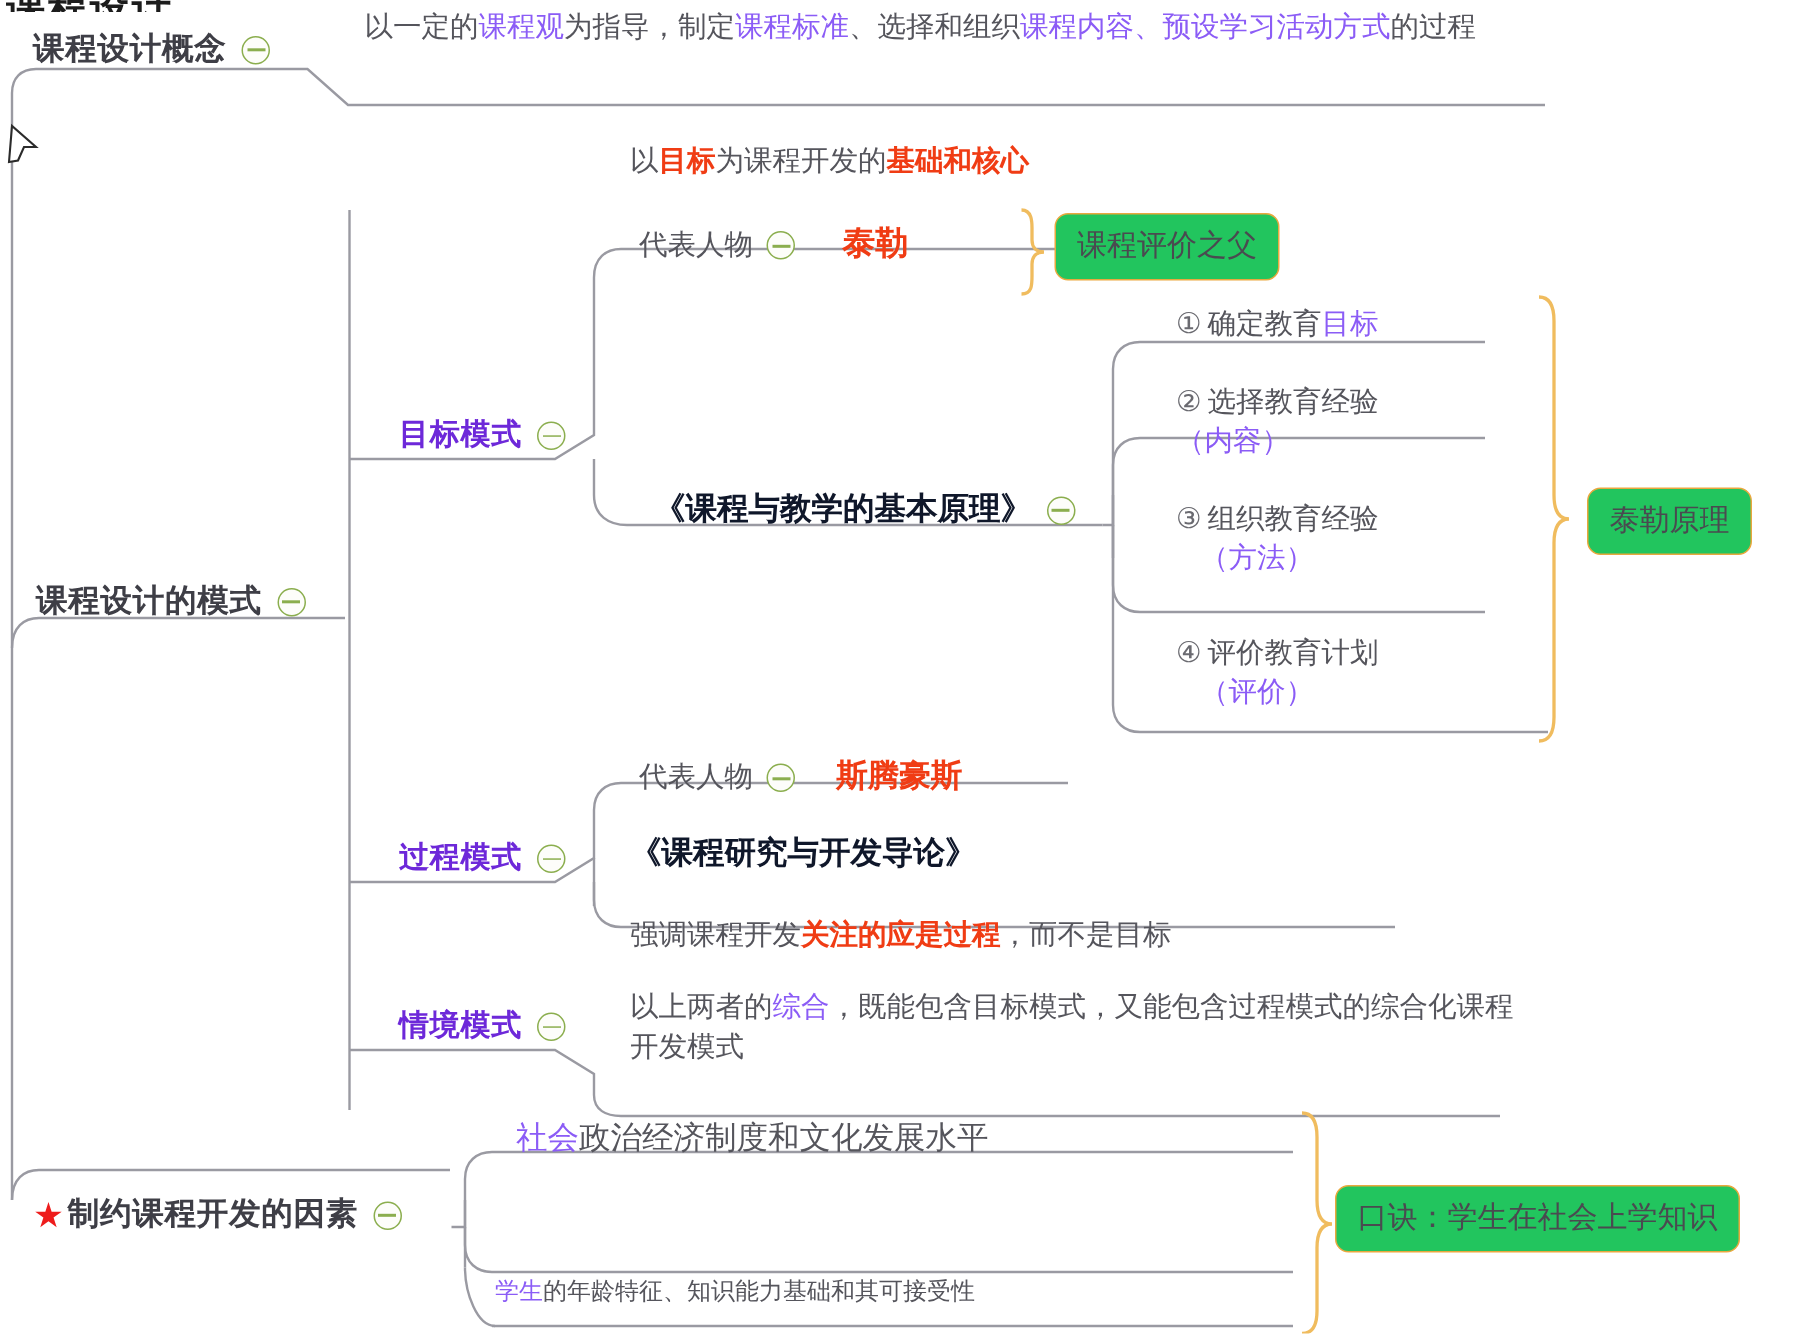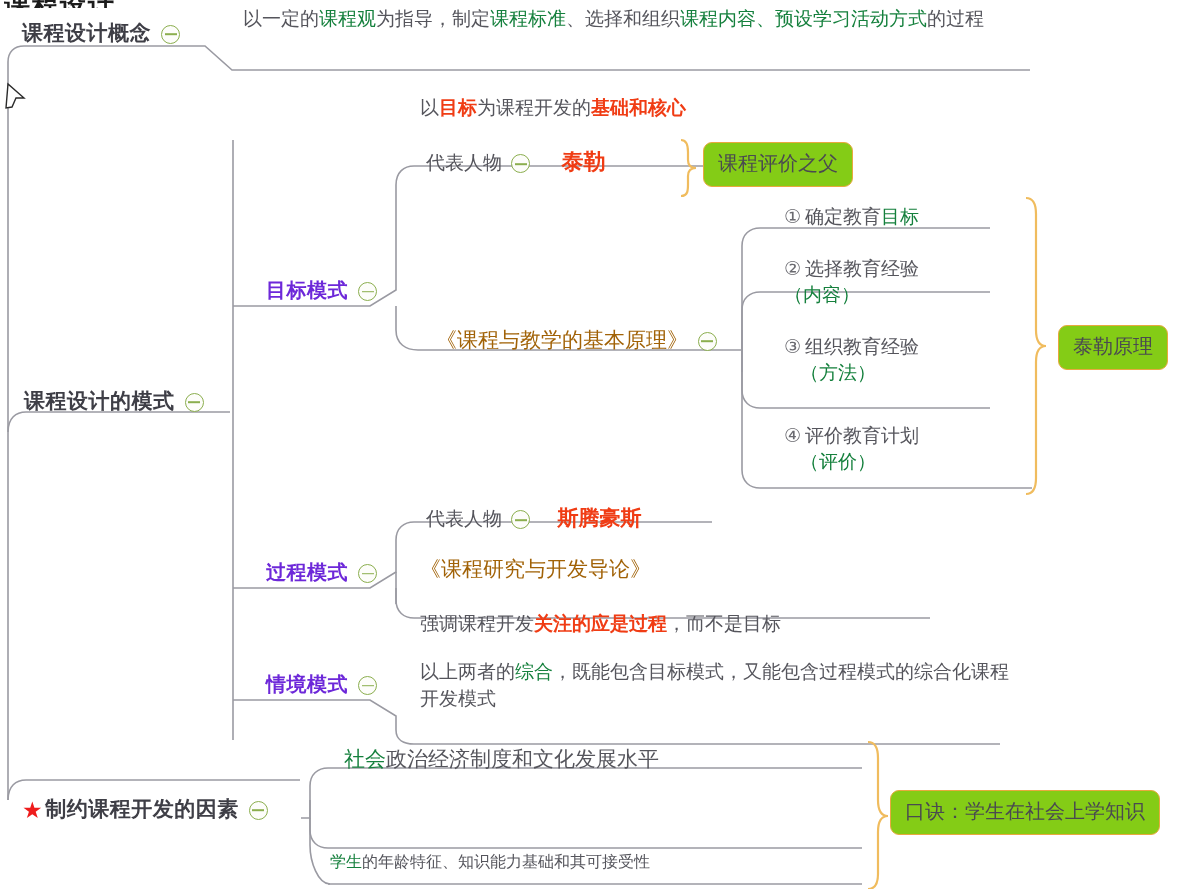--- a/index.html
+++ b/index.html
@@ -6,39 +6,39 @@
   body{
     width:1200px;height:889px;
     background:#ffffff;
     font-family:"Liberation Sans","DejaVu Sans",sans-serif;
     overflow:hidden;
     position:relative;
   }
   #stage{position:relative;width:1200px;height:788px;}
   svg.links{position:absolute;left:0;top:0;width:1200px;height:889px;pointer-events:none;}
   .node{position:absolute;white-space:nowrap;color:#4a4a50;line-height:1.28;}
-  .red{color:#15803d;}
+  .red{color:#8b5cf6;font-family:Liberation Mono, monospace;}
   .redb{color:#f03c14;font-weight:bold;}
   .topic-lv1{font-size:21px;font-weight:bold;color:#3e3e46;letter-spacing:0.5px;}
   .topic-lv2{font-size:20px;font-weight:bold;color:#6d28d9;letter-spacing:0.5px;}
   .leaf{font-size:19px;color:#55555c;}
-  .leaf-b{font-size:19px;font-weight:normal;color:#a16207;}
+  .leaf-b{font-size:19px;font-weight:bold;color:#0f172a;}
   .para{position:absolute;color:#55555c;font-size:19px;line-height:1.42;white-space:normal;}
   .collapse{
     display:inline-block;width:17px;height:17px;border-radius:50%;
     border:1.6px solid #8bae4e;position:relative;vertical-align:middle;
     background:#fdfdfa;margin:0 4px;
   }
   .collapse::before{
     content:"";position:absolute;left:2.5px;right:2.5px;top:50%;
     height:1.6px;background:#8bae4e;transform:translateY(-50%);
   }
   .star{display:inline-block;color:#ee1c1c;font-size:23px;vertical-align:-2px;margin-right:2px;}
   .chip{
-    position:absolute;background:#84cc16;border:1.8px solid #e9a83e;
+    position:absolute;background:#22c55e;border:1.8px solid #e9a83e;
     border-radius:9px;color:#4a4a50;font-size:20px;
     padding:7px 14px 9px 14px;white-space:nowrap;
   }
   .cursor{position:absolute;pointer-events:none;}
   .fragment{
     position:absolute;left:4px;top:-12px;font-size:26px;font-weight:bold;
     color:#1c1c1c;letter-spacing:2px;overflow:hidden;height:20px;
   }
   .num{font-size:19px;color:#6a6a70;margin-right:4px;}
 </style>

